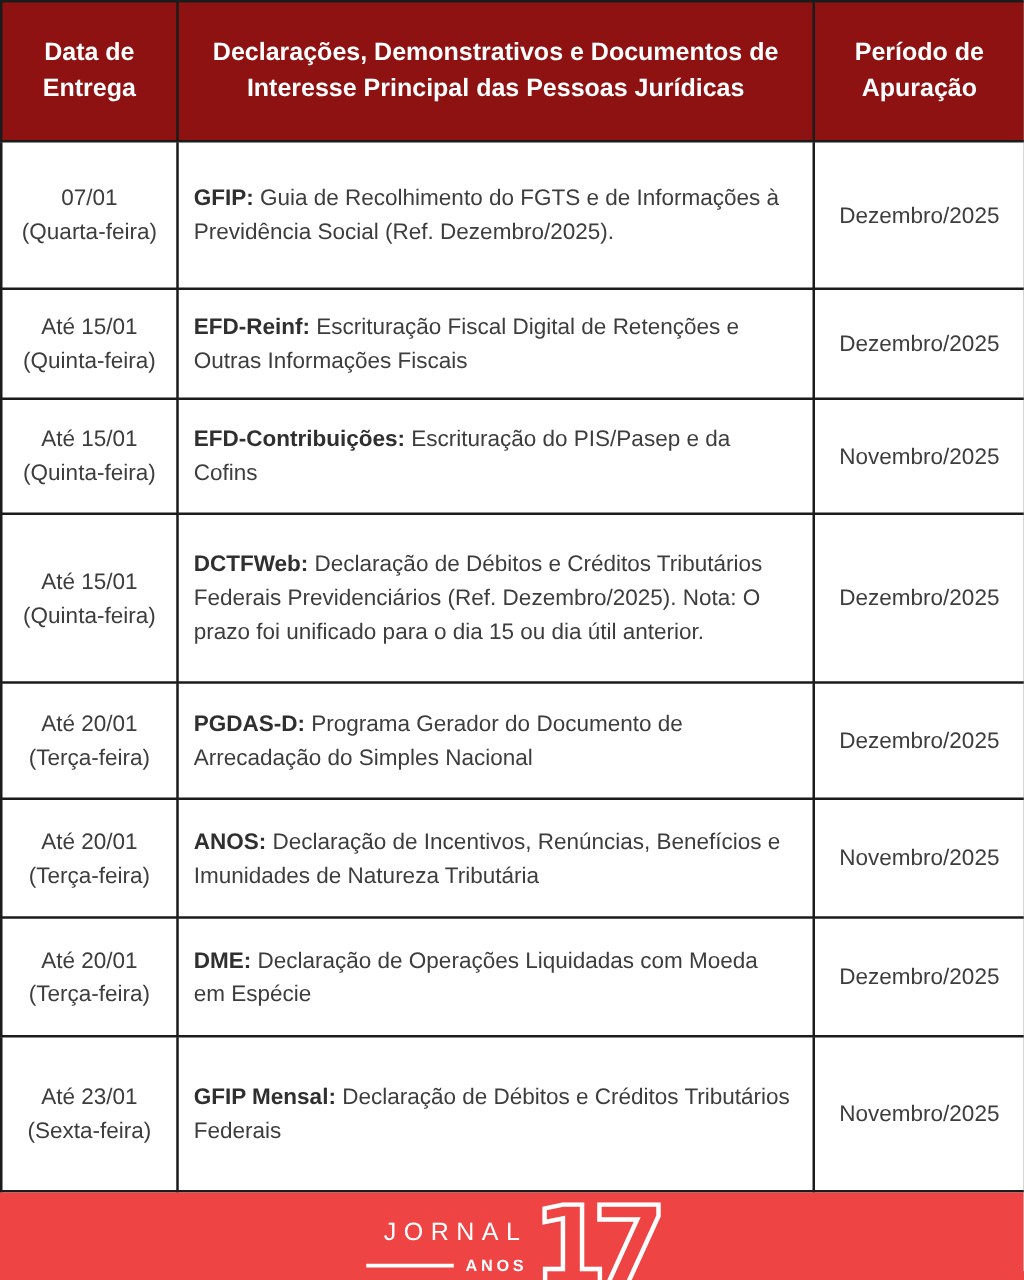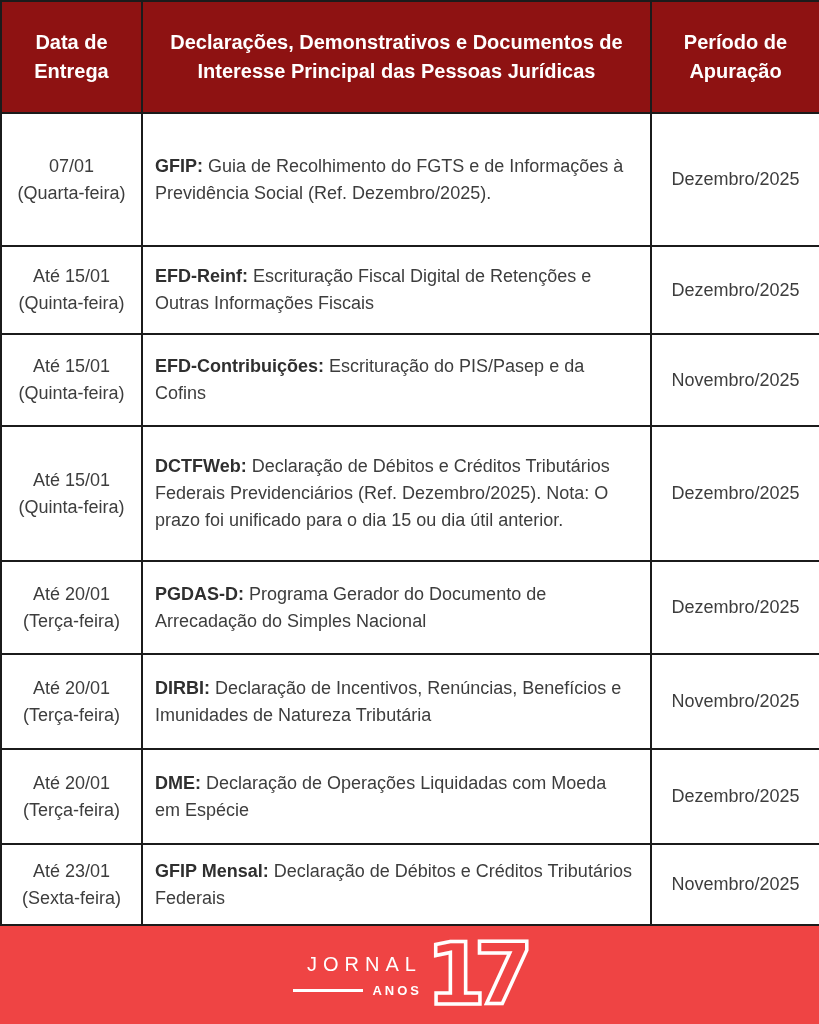--- a/index.html
+++ b/index.html
@@ -91,21 +91,21 @@
       <col style="width:169px">
     </colgroup>
     <thead>
       <tr style="height:112px">
         <th>Data de Entrega</th>
         <th>Declarações, Demonstrativos e Documentos de Interesse Principal das Pessoas Jurídicas</th>
         <th>Período de Apuração</th>
       </tr>
     </thead>
     <tbody>
-      <tr style="height:133px">
+      <tr style="height:118px">
         <td class="c-date">
           <div>07/01</div>
           <div>(Quarta-feira)</div>
         </td>
         <td class="c-desc">
           <b>GFIP:</b>
           <span>Guia de Recolhimento do FGTS e de Informações à Previdência Social (Ref. Dezembro/2025).</span>
         </td>
         <td class="c-period">Dezembro/2025</td>
       </tr>
@@ -152,37 +152,37 @@
           <span>Programa Gerador do Documento de Arrecadação do Simples Nacional</span>
         </td>
         <td class="c-period">Dezembro/2025</td>
       </tr>
       <tr style="height:95px">
         <td class="c-date">
           <div>Até 20/01</div>
           <div>(Terça-feira)</div>
         </td>
         <td class="c-desc">
-          <b>DIRBI:</b>
+          <b>ANOS:</b>
           <span>Declaração de Incentivos, Renúncias, Benefícios e Imunidades de Natureza Tributária</span>
         </td>
         <td class="c-period">Novembro/2025</td>
       </tr>
       <tr style="height:95px">
         <td class="c-date">
           <div>Até 20/01</div>
           <div>(Terça-feira)</div>
         </td>
         <td class="c-desc">
           <b>DME:</b>
           <span>Declaração de Operações Liquidadas com Moeda em Espécie</span>
         </td>
         <td class="c-period">Dezembro/2025</td>
       </tr>
-      <tr style="height:81px">
+      <tr style="height:124px">
         <td class="c-date">
           <div>Até 23/01</div>
           <div>(Sexta-feira)</div>
         </td>
         <td class="c-desc">
           <b>GFIP Mensal:</b>
           <span>Declaração de Débitos e Créditos Tributários Federais</span>
         </td>
         <td class="c-period">Novembro/2025</td>
       </tr>

